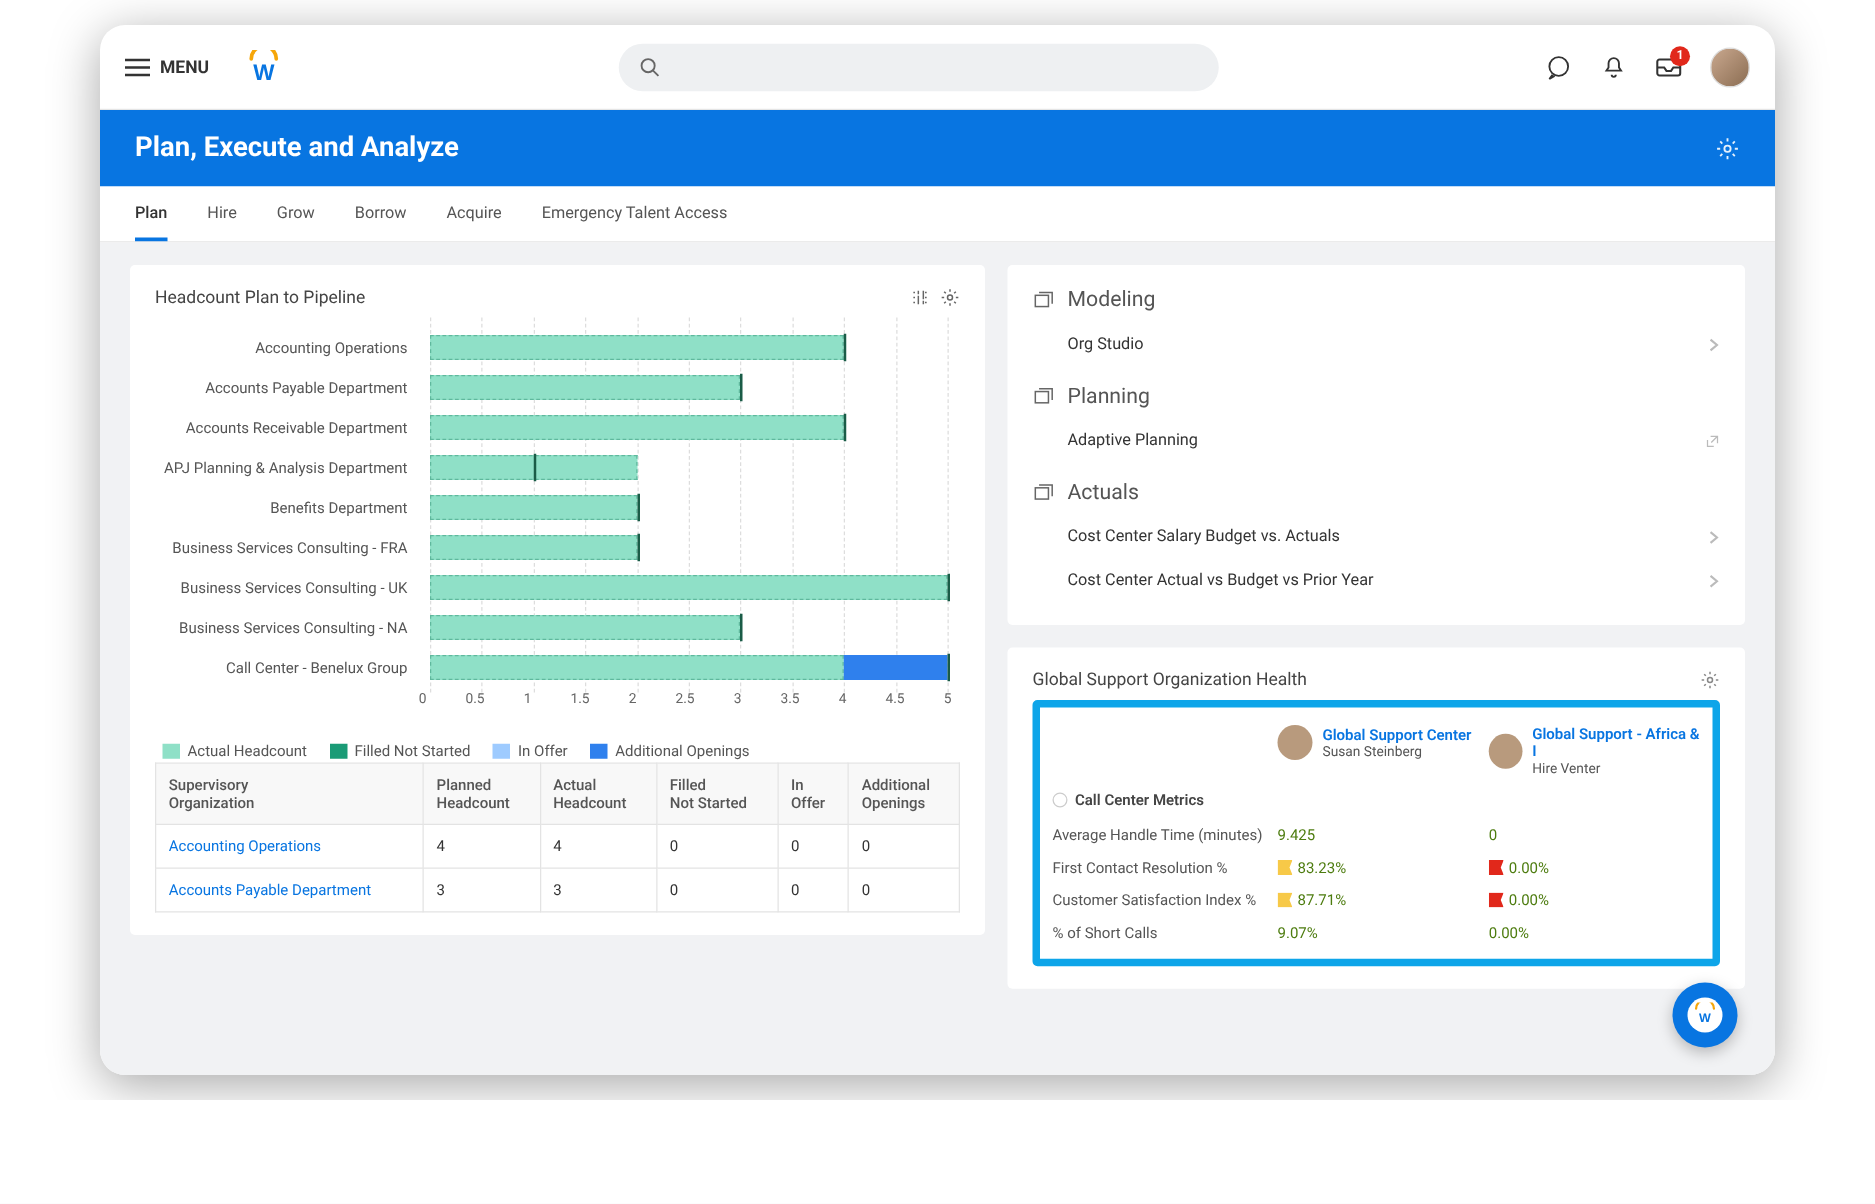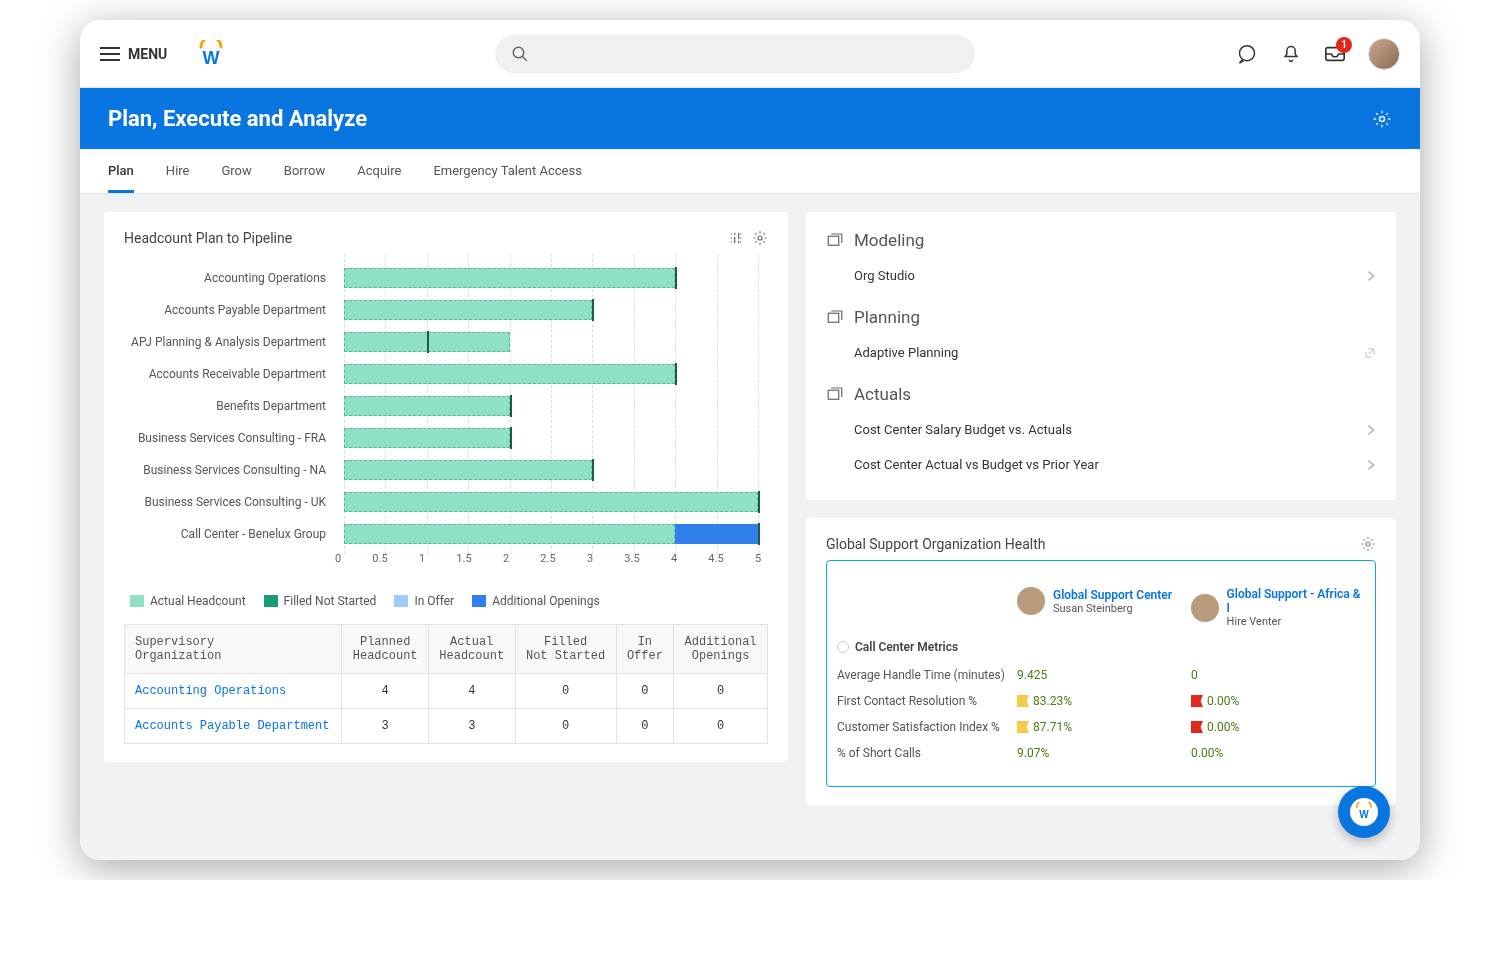--- a/index.html
+++ b/index.html
@@ -164,22 +164,22 @@
 .gl { position:absolute; top:0; bottom:0; border-left:1px dashed #ddd;}
 .x-axis { display:flex; position:relative; margin-left:-6px; margin-top:4px;}
 .x-tick { position:absolute; font-size:11px; color:#666; transform:translateX(-50%);}
 .legend {
   display: flex; gap: 18px; margin-top: 16px; font-size: 12px;
   padding-left: 6px; color:#555;
 }
 .legend-item { display:flex; align-items:center; gap:6px;}
 .legend-sw { width:14px; height:12px; }
 
-.hc-table { width:100%; border-collapse:collapse; margin-top:16px; font-size:12px;font-family:Liberation Mono, monospace;}
-.hc-table th, .hc-table td { border:1px solid #e3e3e3; padding:10px 10px; text-align:center; }
+.hc-table { width:100%; border-collapse:collapse; margin-top:2px; font-size:12px;}
+.hc-table th, .hc-table td { border:1px solid #e3e3e3; padding:10px 10px; text-align:left; }
 .hc-table th { background:#f8f8f8; color:#555; font-weight:500; vertical-align:bottom;}
 .hc-table th:first-child, .hc-table td:first-child { text-align:left;}
 .hc-table td:first-child a { color:#0875e1; text-decoration:none; }
 
 .health-header-row { display:flex; padding:6px 0; align-items:flex-start;}
 .health-col-blank { flex:0 0 180px; }
 .health-col { flex:1; display:flex; gap:8px; align-items:center;}
 .mini-avatar { width:28px; height:28px; border-radius:50%; background:#b89a7d;}
 .health-col-name { color:#0875e1; font-size:12px; font-weight:600;}
 .health-col-sub { color:#555; font-size:11px;}
@@ -322,59 +322,59 @@
                 </div>
               </div>
               <div class="chart-row">
                 <div class="chart-label">Accounts Payable Department</div>
                 <div class="chart-bars">
                   <div class="segment seg-teal" style="left: 0%; width: 60%;"></div>
                   <div class="marker" style="left: 60%;"></div>
                 </div>
               </div>
               <div class="chart-row">
+                <div class="chart-label">Accounts Receivable Department</div>
+                <div class="chart-bars">
+                  <div class="segment seg-teal" style="left: 0%; width: 80%;"></div>
+                  <div class="marker" style="left: 80%;"></div>
+                </div>
+              </div>
+              <div class="chart-row">
                 <div class="chart-label">APJ Planning &amp; Analysis Department</div>
                 <div class="chart-bars">
                   <div class="segment seg-teal" style="left: 0%; width: 40%;"></div>
                   <div class="marker" style="left: 20%;"></div>
                 </div>
               </div>
               <div class="chart-row">
-                <div class="chart-label">Accounts Receivable Department</div>
-                <div class="chart-bars">
-                  <div class="segment seg-teal" style="left: 0%; width: 80%;"></div>
-                  <div class="marker" style="left: 80%;"></div>
-                </div>
-              </div>
-              <div class="chart-row">
                 <div class="chart-label">Benefits Department</div>
                 <div class="chart-bars">
                   <div class="segment seg-teal" style="left: 0%; width: 40%;"></div>
                   <div class="marker" style="left: 40%;"></div>
                 </div>
               </div>
               <div class="chart-row">
                 <div class="chart-label">Business Services Consulting - FRA</div>
                 <div class="chart-bars">
                   <div class="segment seg-teal" style="left: 0%; width: 40%;"></div>
                   <div class="marker" style="left: 40%;"></div>
                 </div>
               </div>
               <div class="chart-row">
+                <div class="chart-label">Business Services Consulting - UK</div>
+                <div class="chart-bars">
+                  <div class="segment seg-teal" style="left: 0%; width: 100%;"></div>
+                  <div class="marker" style="left: 100%;"></div>
+                </div>
+              </div>
+              <div class="chart-row">
                 <div class="chart-label">Business Services Consulting - NA</div>
                 <div class="chart-bars">
                   <div class="segment seg-teal" style="left: 0%; width: 60%;"></div>
                   <div class="marker" style="left: 60%;"></div>
-                </div>
-              </div>
-              <div class="chart-row">
-                <div class="chart-label">Business Services Consulting - UK</div>
-                <div class="chart-bars">
-                  <div class="segment seg-teal" style="left: 0%; width: 100%;"></div>
-                  <div class="marker" style="left: 100%;"></div>
                 </div>
               </div>
               <div class="chart-row">
                 <div class="chart-label">Call Center - Benelux Group</div>
                 <div class="chart-bars">
                   <div class="segment seg-teal" style="left: 0%; width: 80%;"></div>
                   <div class="segment seg-blue" style="left: 80%; width: 20%;"></div>
                   <div class="marker" style="left: 100%;"></div>
                 </div>
               </div>
@@ -509,21 +509,21 @@
       <div class="panel">
         <div class="panel-title-row">
           <div class="panel-title">Global Support Organization Health</div>
           <span>
               <svg width="16" height="16" viewBox="0 0 24 24">
                 <circle cx="12" cy="12" r="3" stroke="#888" stroke-width="1.8" fill="none"></circle>
                 <path d="M12 2v3M12 19v3M2 12h3M19 12h3M5 5l2 2M17 17l2 2M19 5l-2 2M5 19l2-2" stroke="#888" stroke-width="1.8"></path>
               </svg>
             </span>
         </div>
-        <div style="border:1px solid #0ea5e9; border-radius:4px; padding:20px 10px; margin-top:6px;">
+        <div style="border:6px solid #0ea5e9; border-radius:4px; padding:8px 10px; margin-top:6px;">
           <div class="health-header-row" id="health-cols">
               <div class="health-col-blank"></div>
               <div class="health-col">
                 <div class="mini-avatar"></div>
                 <div>
                   <div class="health-col-name">Global Support Center</div>
                   <div class="health-col-sub">Susan Steinberg</div>
                 </div>
               </div>
               <div class="health-col">

